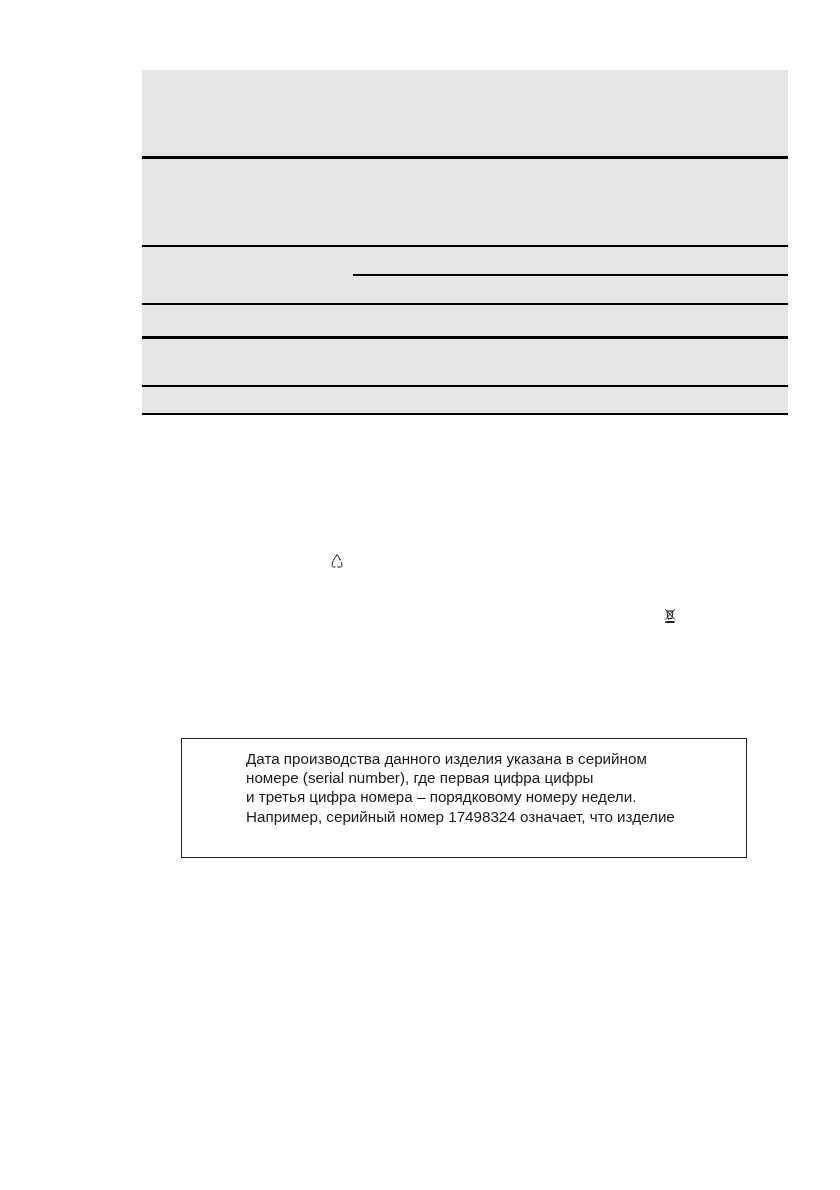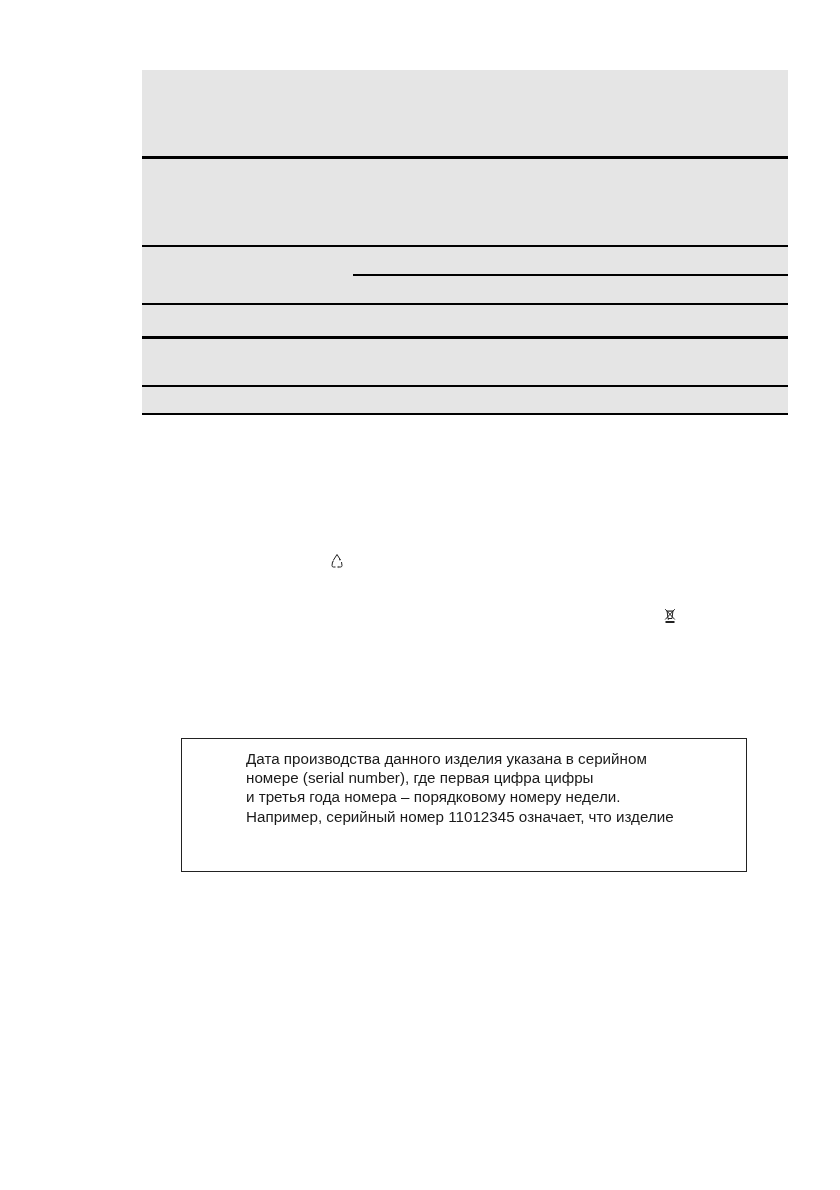--- a/index.html
+++ b/index.html
@@ -31,21 +31,21 @@
     .rule.thin { height: 2px; }
     .icon {
       position: absolute;
       display: block;
     }
     .notice-box {
       position: absolute;
       left: 181px;
       top: 738px;
       width: 566px;
-      height: 134px;
+      height: 120px;
       border: 1.5px solid #222222;
       box-sizing: border-box;
     }
     .notice-text {
       position: absolute;
       left: 64px;
       top: 10px;
       width: 500px;
       font-size: 15.2px;
       line-height: 19.2px;
@@ -83,16 +83,16 @@
   <line x1="1.2" y1="1.2" x2="10.8" y2="11.5" stroke="#222" stroke-width="1"></line>
   <line x1="10.8" y1="1.2" x2="1.2" y2="11.5" stroke="#222" stroke-width="1"></line>
   <circle cx="4.4" cy="11" r="0.8" fill="#222"></circle>
   <rect x="1.5" y="13" width="9" height="2" fill="#222"></rect>
 </svg>
 
 <div class="notice-box">
   <p class="notice-text">
     <span class="notice-line">Дата производства данного изделия указана в серийном</span>
     <span class="notice-line">номере (serial number), где первая цифра цифры</span>
-    <span class="notice-line">и третья года номера – порядковому номеру недели.</span>
-    <span class="notice-line">Например, серийный номер 11012345 означает, что изделие</span>
+    <span class="notice-line">и третья цифра номера – порядковому номеру недели.</span>
+    <span class="notice-line">Например, серийный номер 17498324 означает, что изделие</span>
   </p>
 </div>
 
 </body></html>

